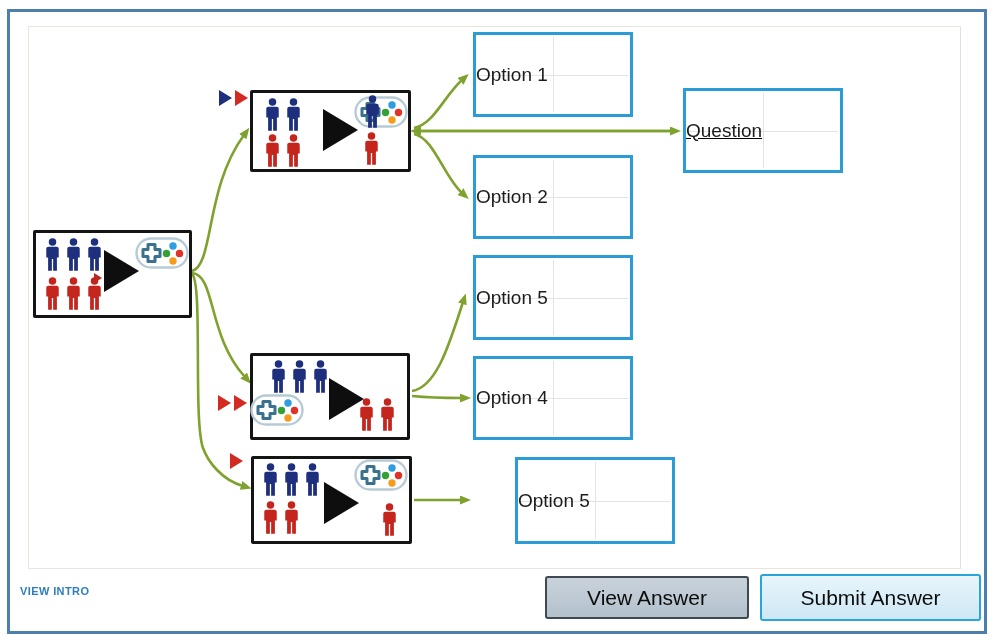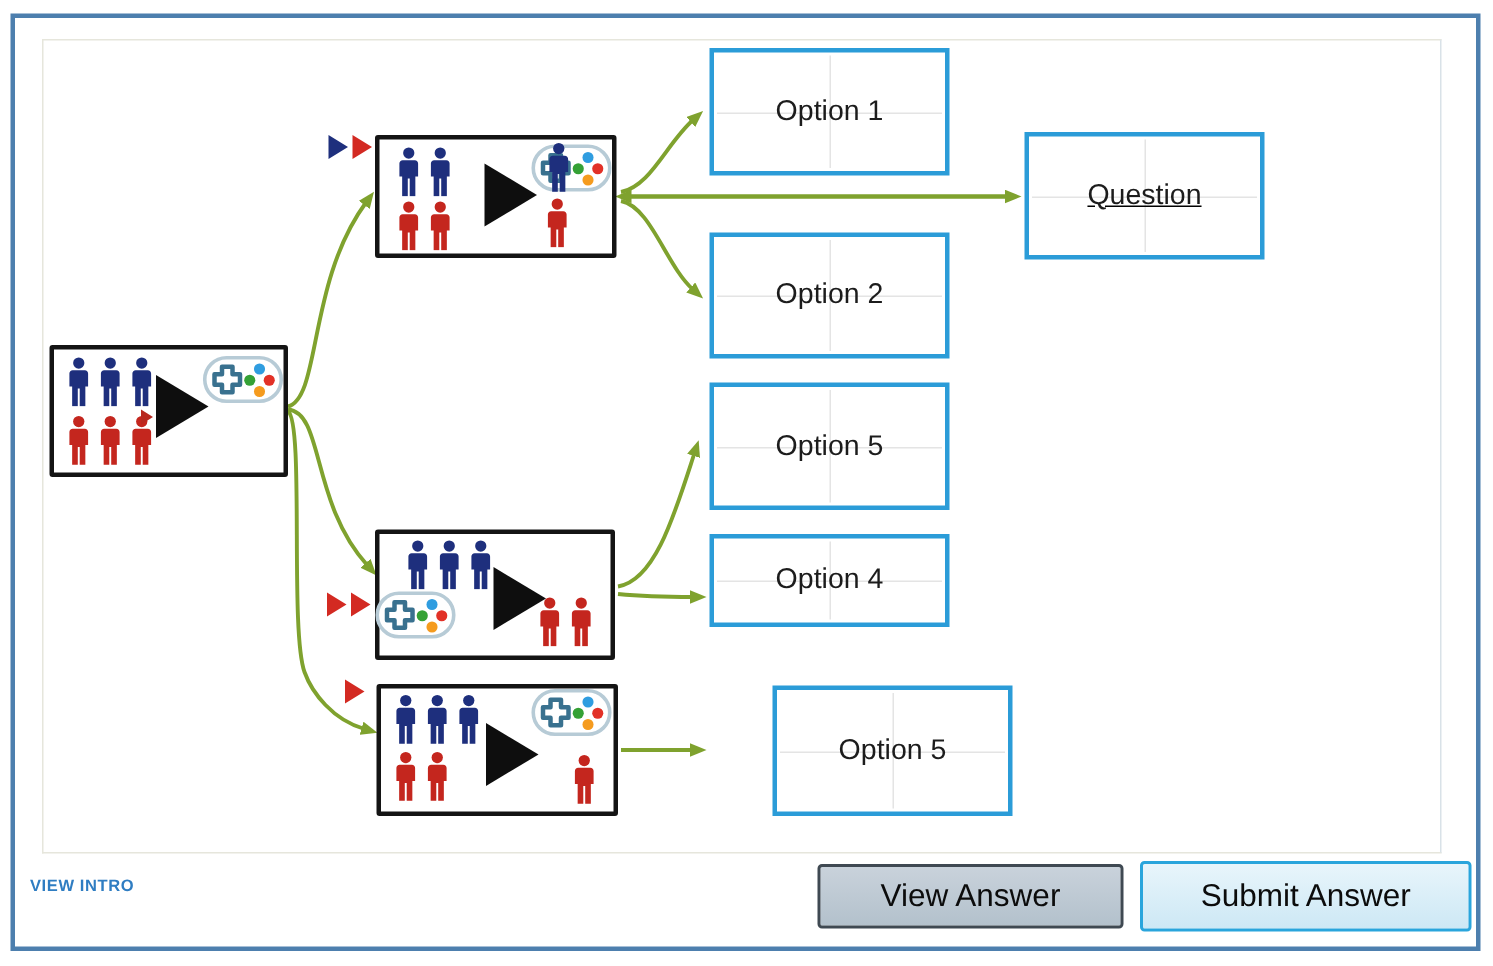--- a/index.html
+++ b/index.html
@@ -56,28 +56,28 @@
   .marker { position:absolute; width:0; height:0;
             border-top:8px solid transparent; border-bottom:8px solid transparent; }
   .marker--blue { border-left:13px solid var(--person-blue,#1e2f7d); }
   .marker--red  { border-left:13px solid #d32a22; }
   .marker--tiny { border-top:5px solid transparent; border-bottom:5px solid transparent;
                   border-left:8px solid #b8281f; left:58px; top:40px; }
 
   
   .optbox { position:absolute; left:473px; width:160px; height:85px; background:#fff;
             border:3px solid var(--opt-border,#2b9cd8); display:flex;
-            align-items:center; justify-content:center; }
+            align-items:center; justify-content:flex-start; }
   .optbox::before { content:""; position:absolute; left:2px; right:2px; top:50%;
                     border-top:1px solid #e4e4e4; }
   .optbox::after  { content:""; position:absolute; top:2px; bottom:2px; left:50%;
                     border-left:1px solid #e4e4e4; }
   .optbox .lbl { position:relative; z-index:1; font-size:19px; color:#1c1c1c; }
   .opt1 { top:32px; }  .opt2 { top:155px; height:84px; }
-  .opt3 { top:255px; } .opt4 { top:356px; height:62px; }
+  .opt3 { top:255px; } .opt4 { top:356px; height:84px; }
   .opt5 { top:457px; height:87px;margin-left:42px; }
   .qbox { left:683px; top:88px;text-decoration:underline; }
 
   
   .view-intro { position:absolute; left:20px; top:585px; font-size:11px; font-weight:bold;
                 color:var(--link,#2f7dc2); letter-spacing:.4px; cursor:pointer;
                 text-decoration:none; }
   .btn { position:absolute; display:flex; align-items:center; justify-content:center;
          font-size:21px; color:#0c0c0c; border-radius:3px; cursor:pointer; }
   .btn-view { left:545px; top:576px; width:204px; height:43px;

